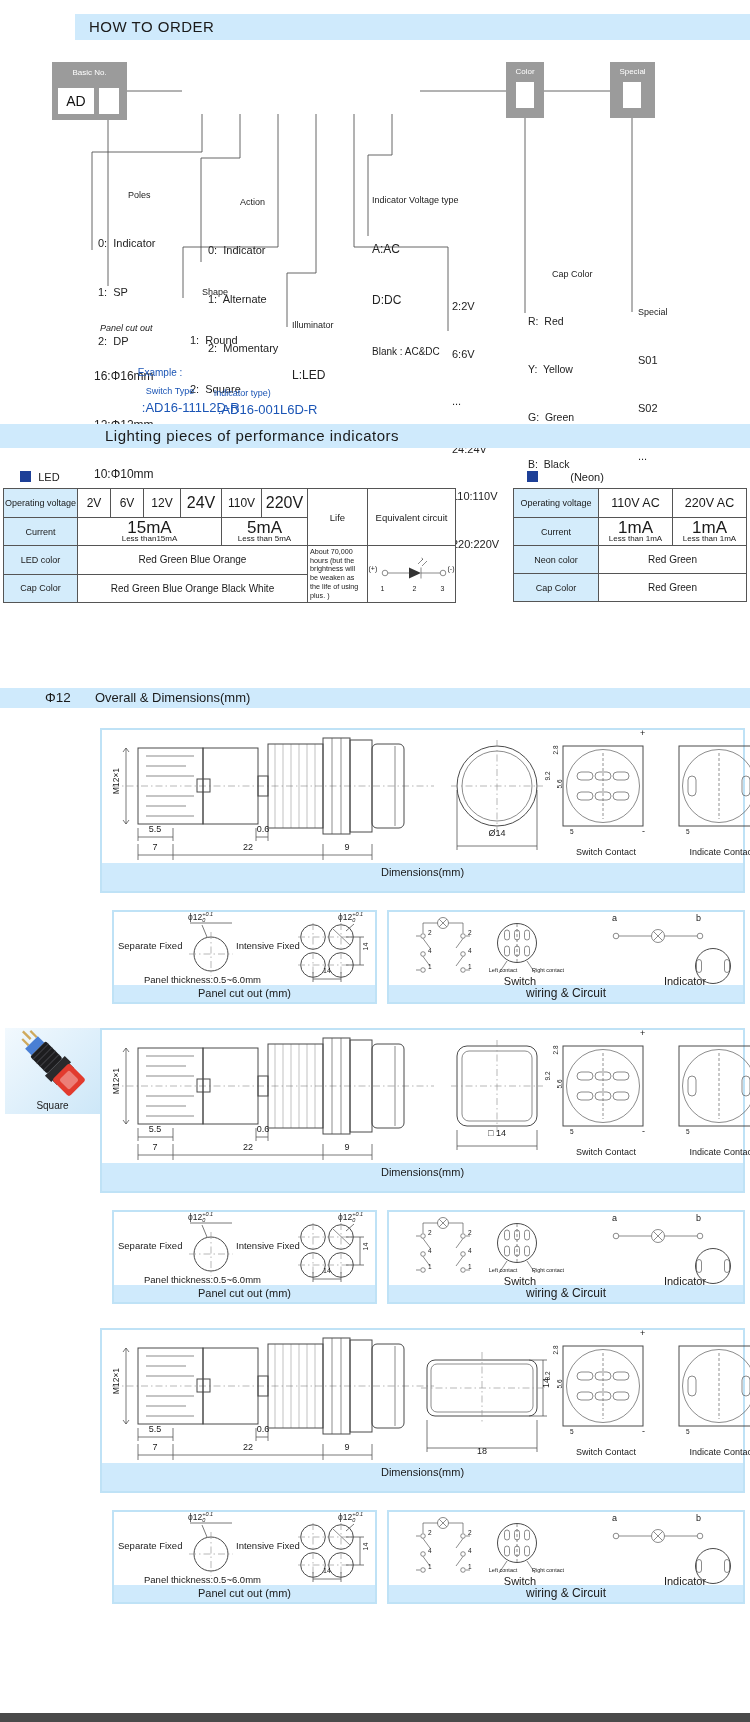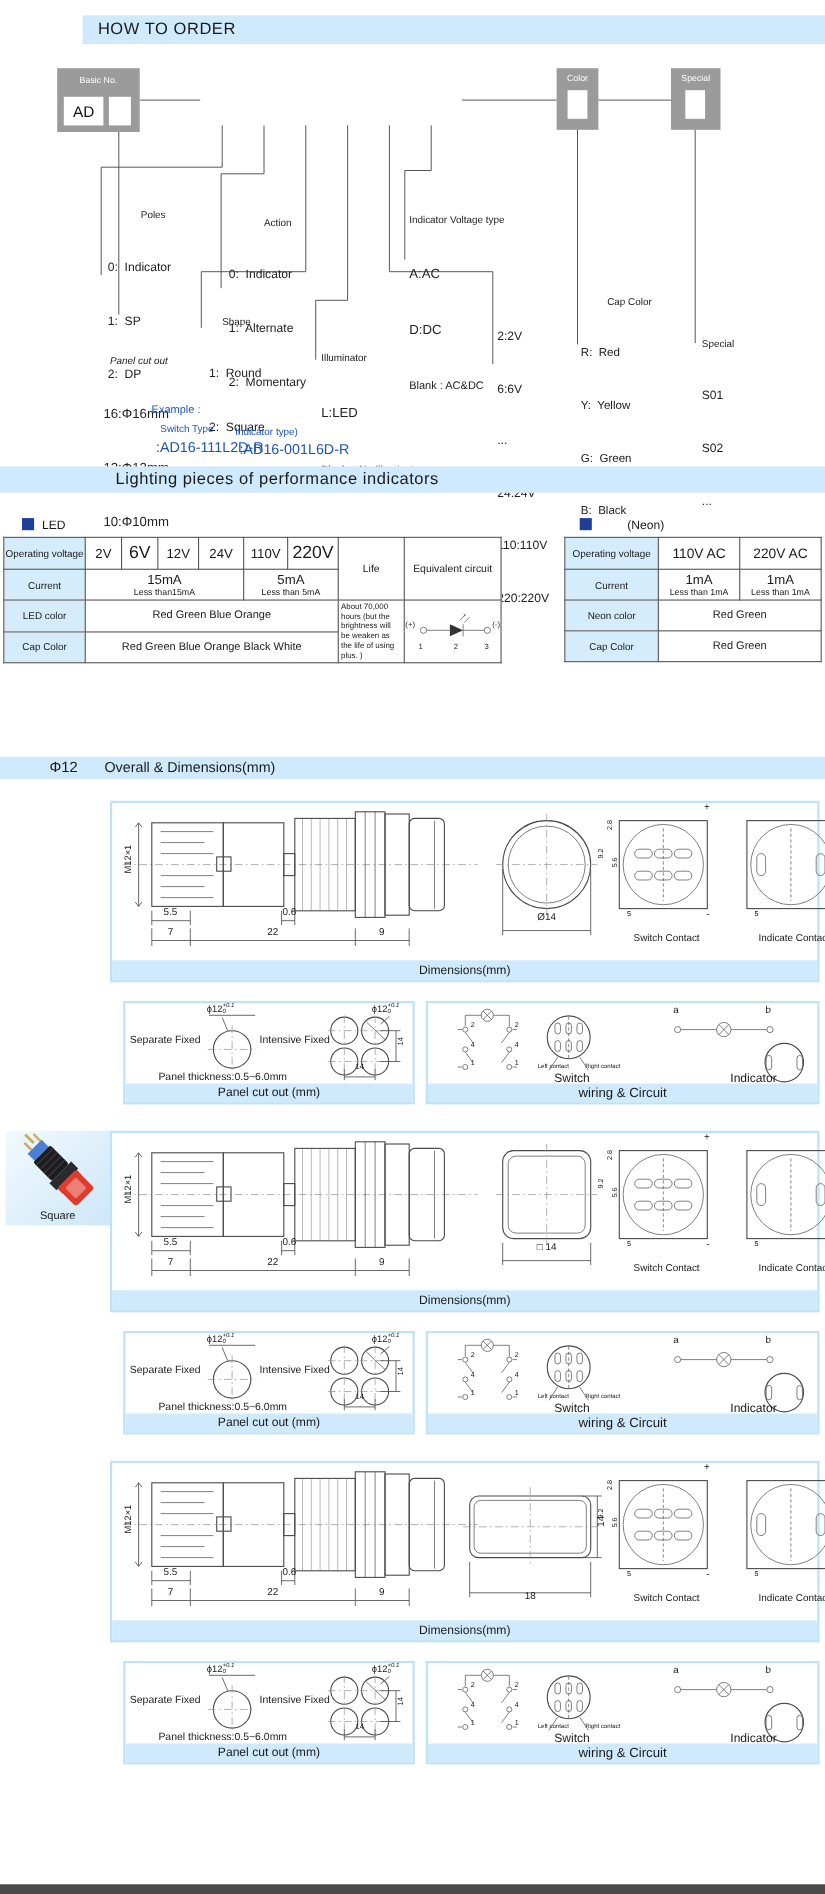--- a/index.html
+++ b/index.html
@@ -12,25 +12,25 @@
   .gb{position:absolute;background:#9b9b9b}
   .gcap{position:absolute;left:0;right:0;color:#fff;font-size:8px;text-align:center;white-space:pre}
   .slot{position:absolute;background:#fff}
   .og{position:absolute;white-space:pre;color:#222}
   .og .tt{font-size:9px;line-height:12px}
   .og .it{font-size:11px;line-height:13px}
   .bluetx{color:#1b55b5}
   table.spec{border-collapse:collapse;position:absolute;table-layout:fixed;background:#fff}
   .spec td{border:1px solid #555;text-align:center;vertical-align:middle;padding:0;overflow:hidden}
   .spec .lb{background:#d4ecfb;font-size:9px}
-  .main{display:block;font-size:12px;line-height:13px}
+  .main{display:block;font-size:17px;line-height:13px}
   .sub{display:block;font-size:8px;line-height:9px}
   .val{font-size:10px}
   .panel{position:absolute;background:#fff;border:2px solid #bfe2f6;box-sizing:border-box}
-  .pcap{position:absolute;left:0;right:0;bottom:0;height:18px;background:#cfeafc;
+  .pcap{position:absolute;left:0;right:0;bottom:0;height:28px;background:#cfeafc;
         font-size:11px;line-height:18px;text-align:center}
   .ph{position:absolute;background:linear-gradient(135deg,#f2f9fe,#cde7f8)}
   .dimtx{position:absolute;font-size:9px;white-space:pre}
   .smtx{position:absolute;font-size:6.5px;white-space:pre}
   .swn{position:absolute;font-size:6.5px;line-height:7px}
   .tolst{display:inline-flex;flex-direction:column;vertical-align:top;font-size:5.5px;line-height:5.5px}
   .phitx{position:absolute;font-size:8.5px;white-space:pre}
   svg{position:absolute;overflow:visible}
   .ln{fill:none;stroke:#4a4a4a;stroke-width:1}
   .th{fill:none;stroke:#5a5a5a;stroke-width:.7}
@@ -296,23 +296,23 @@
         <col style="width:41px">
         <col style="width:40px">
         <col style="width:46px">
         <col style="width:60px">
         <col style="width:88px">
       </colgroup>
     <tbody>
         <tr style="height:29px">
       <td class="lb">Operating voltage</td>
       <td style="font-size:12px">2V</td>
-      <td style="font-size:16px">6V</td>
+      <td style="font-size:12px">6V</td>
       <td style="font-size:12px">12V</td>
-      <td style="font-size:12px">24V</td>
+      <td style="font-size:16px">24V</td>
       <td style="font-size:12px">110V</td>
       <td style="font-size:16px">220V</td>
       <td rowspan="2" style="font-size:9.5px">Life</td>
       <td rowspan="2" style="font-size:9.5px">Equivalent circuit</td>
     </tr>
     <tr style="height:28px">
       <td class="lb">Current</td>
       <td colspan="4">
         <span class="main">15mA</span>
         <span class="sub">Less than15mA</span>

